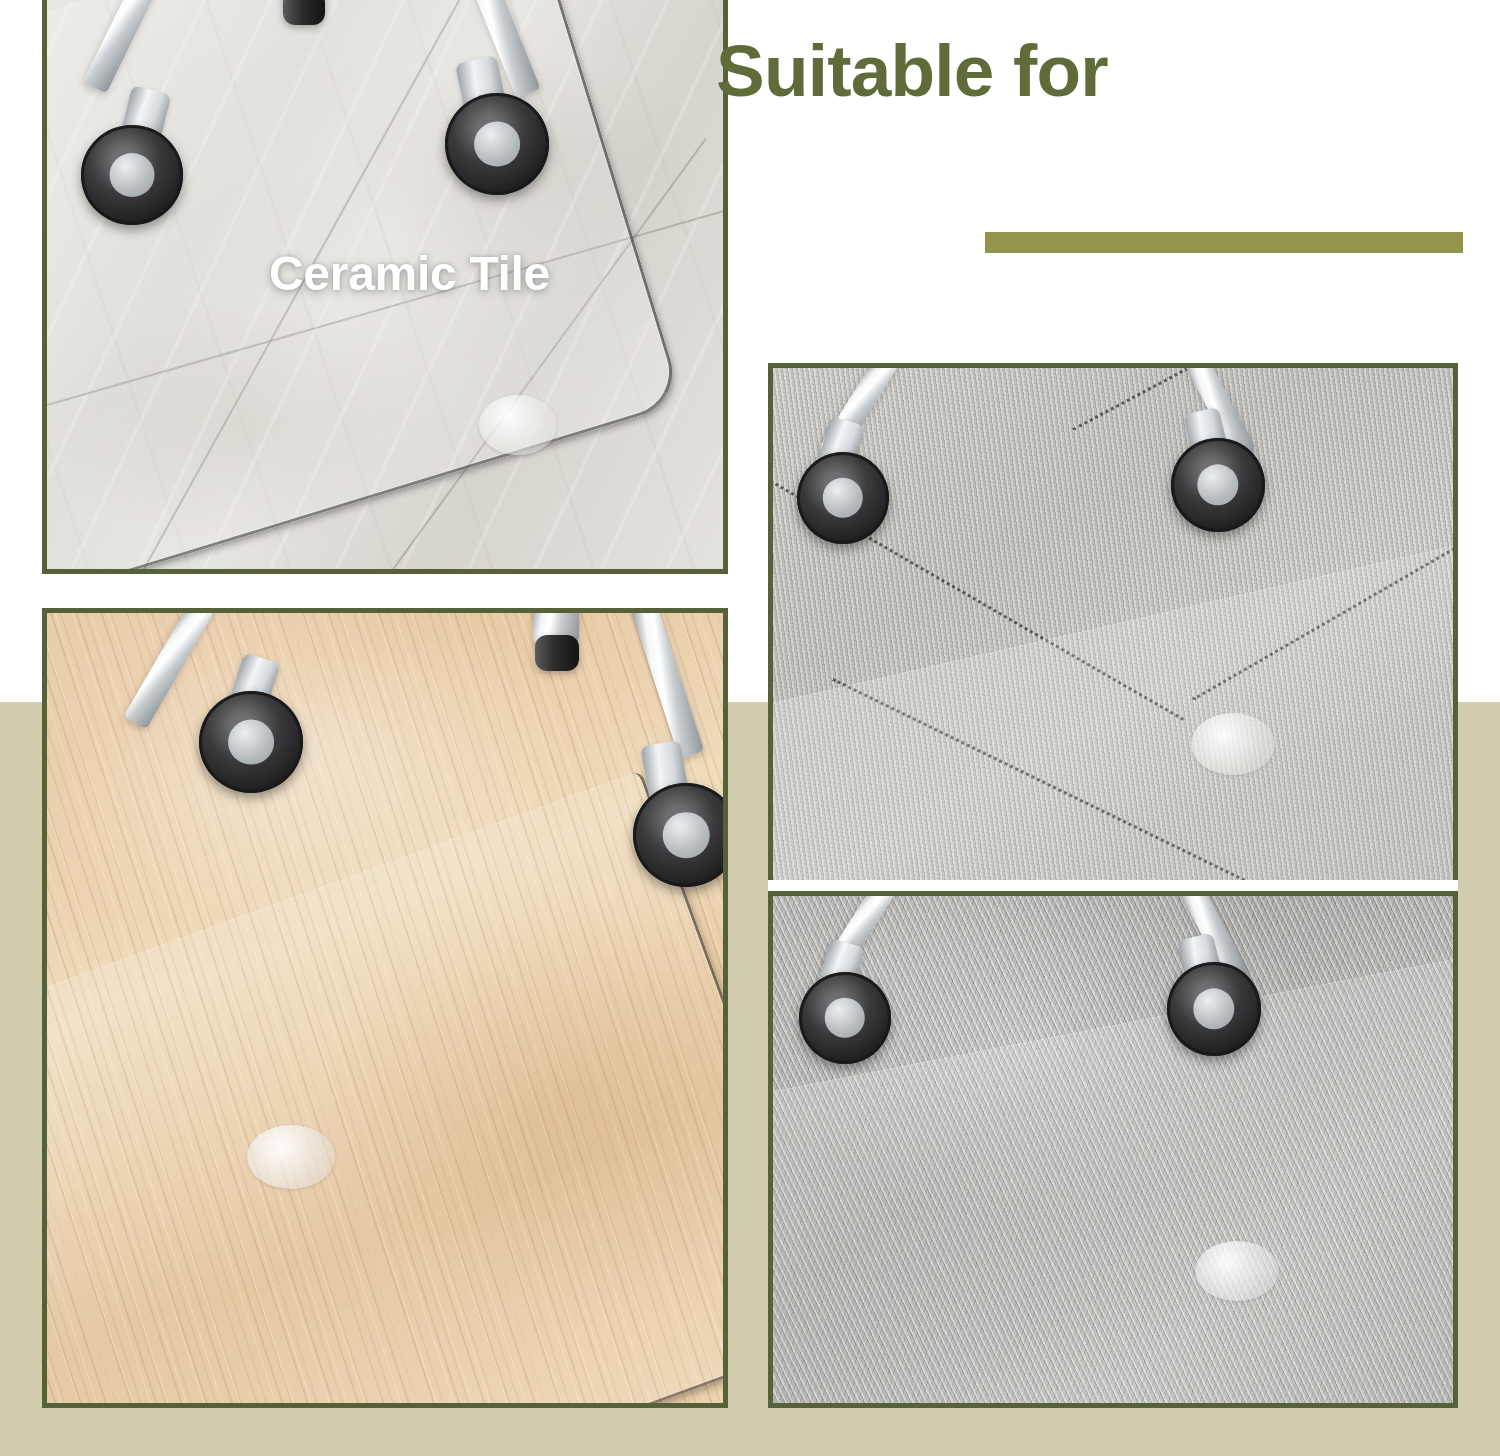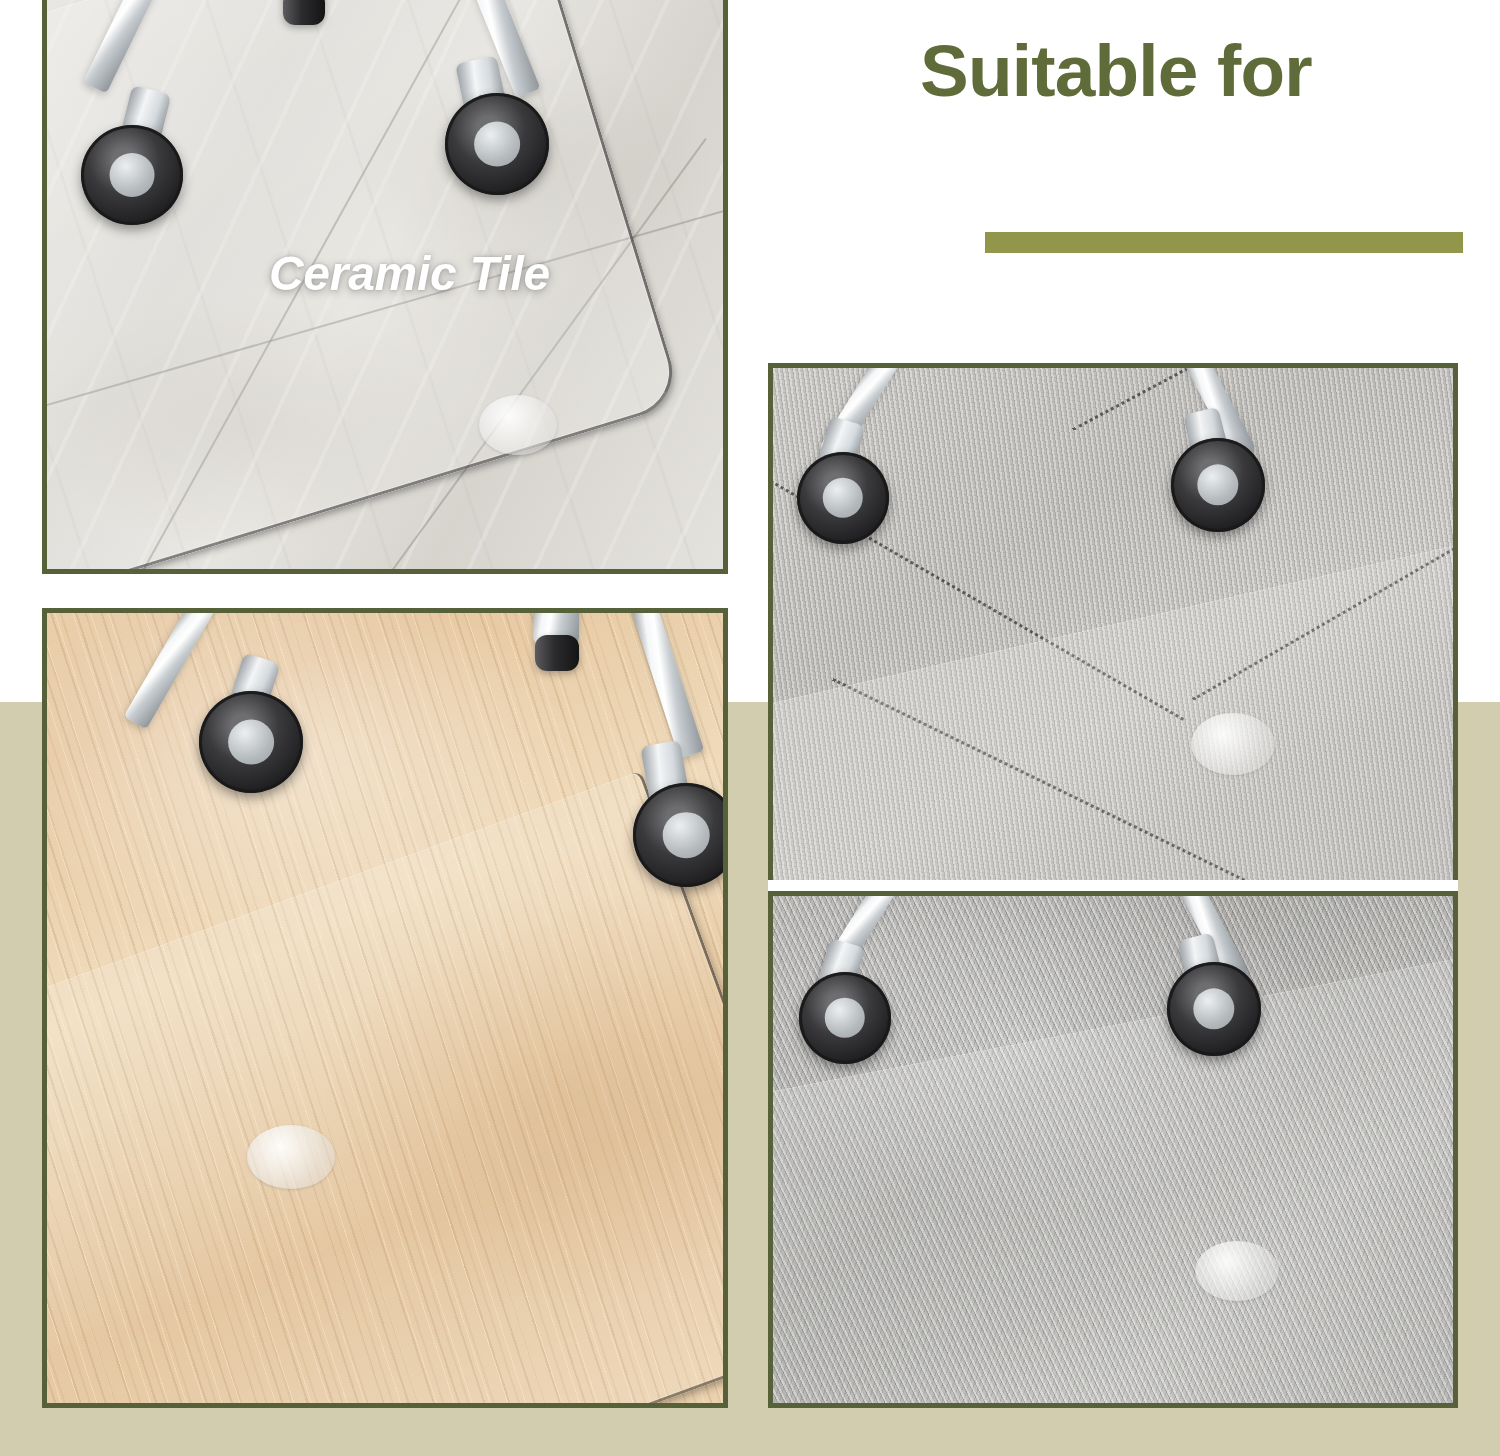--- a/index.html
+++ b/index.html
@@ -26,24 +26,24 @@
     left: 0;
     top: 702px;
     width: 1500px;
     height: 754px;
     background: #d3cdb0;
   }
 
   
   .headline {
     position: absolute;
-    left: 760px;
+    left: 716px;
     top: 28px;
     width: 712px;
-    text-align: center;
+    text-align: left;
     z-index: 12;
   }
   .headline-line {
     display: block;
     color: #5f6b38;
     font-size: 73px;
     line-height: 86px;
     font-weight: bold;
     letter-spacing: -0.8px;
     white-space: nowrap;
@@ -72,21 +72,20 @@
   }
 
   .panel-label {
     position: absolute;
     color: #ffffff;
     font-weight: bold;
     letter-spacing: -0.3px;
     white-space: nowrap;
     text-shadow: 0 2px 9px rgba(60,60,60,.40), 0 0 3px rgba(90,90,90,.28);
     z-index: 9;
-    font-style: italic;
   }
 
   
   #panel-ceramic {
     left: 42px;
     top: -8px;
     width: 686px;
     height: 582px;
   }
   .tile-floor {

